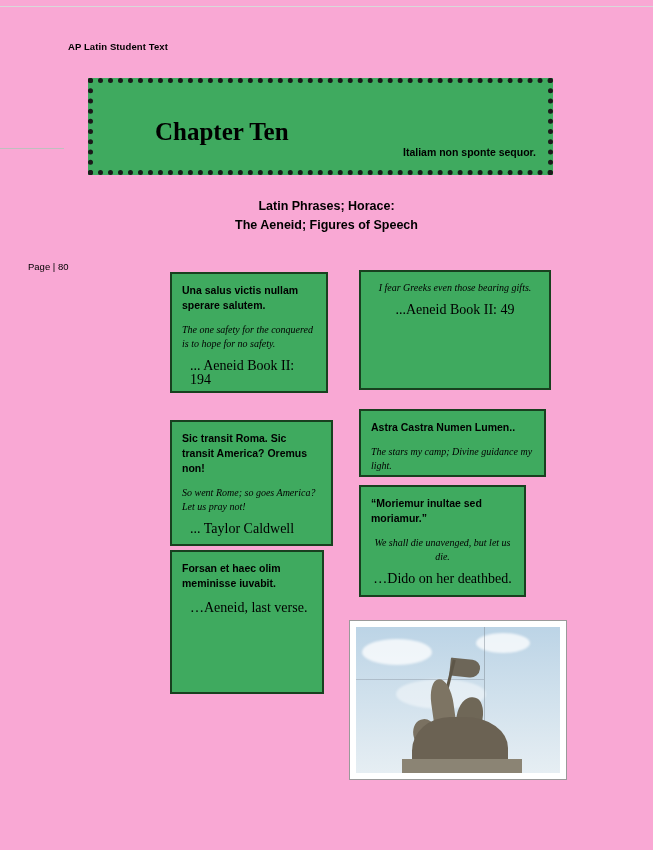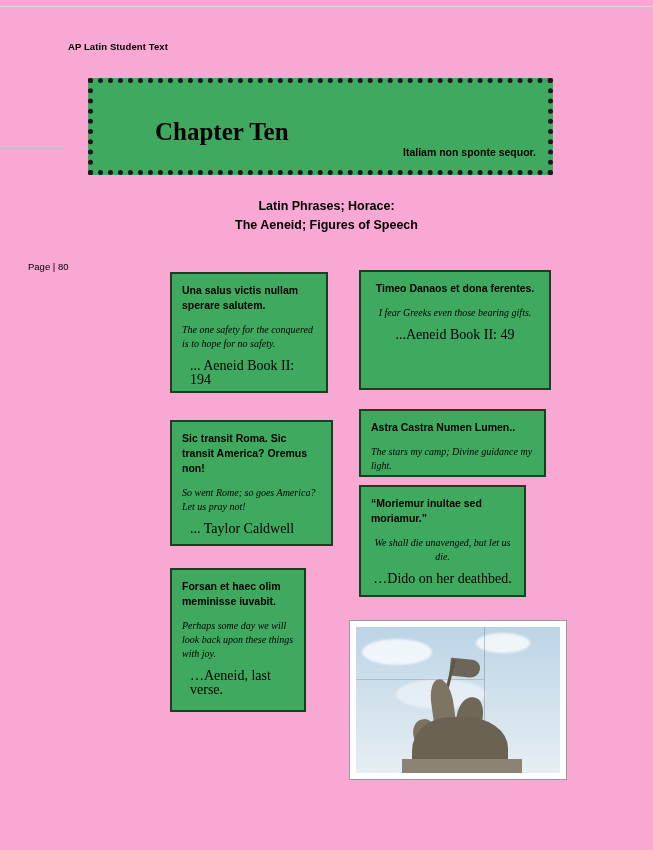--- a/index.html
+++ b/index.html
@@ -124,21 +124,21 @@
   }
   .center-text { text-align: center; }
   .indent-1 { padding-left: 8px; }
 
   
   #card-salus   { left: 170px; top: 272px; width: 158px; height: 121px; }
   #card-timeo   { left: 359px; top: 270px; width: 192px; height: 120px; }
   #card-sic     { left: 170px; top: 420px; width: 163px; height: 126px; }
   #card-astra   { left: 359px; top: 409px; width: 187px; height: 68px; }
   #card-moriemur{ left: 359px; top: 485px; width: 167px; height: 112px; }
-  #card-forsan  { left: 170px; top: 568px; width: 136px; height: 144px; }
+  #card-forsan  { left: 170px; top: 550px; width: 154px; height: 144px; }
 
   
   .photo-frame {
     position: absolute;
     left: 349px;
     top: 620px;
     width: 218px;
     height: 160px;
     background: #ffffff;
     border: 1px solid #9a9a9a;
@@ -256,21 +256,20 @@
 
   <div class="page-number">Page | 80</div>
 
   <div class="card" id="card-salus">
     <p class="latin">Una salus victis nullam sperare salutem.</p>
     <p class="english">The one safety for the conquered is to hope for no safety.</p>
     <p class="source indent-1">... Aeneid Book II: 194</p>
   </div>
 
   <div class="card" id="card-timeo">
-    <p class="latin center-text">Timeo Danaos et dona ferentes.</p>
     <p class="english center-text">I fear Greeks even those bearing gifts.</p>
     <p class="source center-text">...Aeneid Book II: 49</p>
   </div>
 
   <div class="card" id="card-sic">
     <p class="latin">Sic transit Roma.  Sic transit America?  Oremus non!</p>
     <p class="english">So went Rome; so goes America?  Let us pray not!</p>
     <p class="source indent-1">... Taylor Caldwell</p>
   </div>
 
@@ -280,21 +279,20 @@
   </div>
 
   <div class="card" id="card-moriemur">
     <p class="latin">“Moriemur inultae  sed moriamur.”</p>
     <p class="english center-text">We shall die unavenged, but let us die.</p>
     <p class="source center-text">…Dido on her deathbed.</p>
   </div>
 
   <div class="card" id="card-forsan">
     <p class="latin">Forsan et haec olim meminisse iuvabit.</p>
-    <p class="english">Perhaps some day we will look back upon these things with joy.</p>
     <p class="source indent-1">…Aeneid, last verse.</p>
   </div>
 
   <div class="photo-frame">
     <div class="photo">
       <div class="cloud c1"></div>
       <div class="cloud c2"></div>
       <div class="cloud c3"></div>
       <div class="vline"></div>
       <div class="hline"></div>

